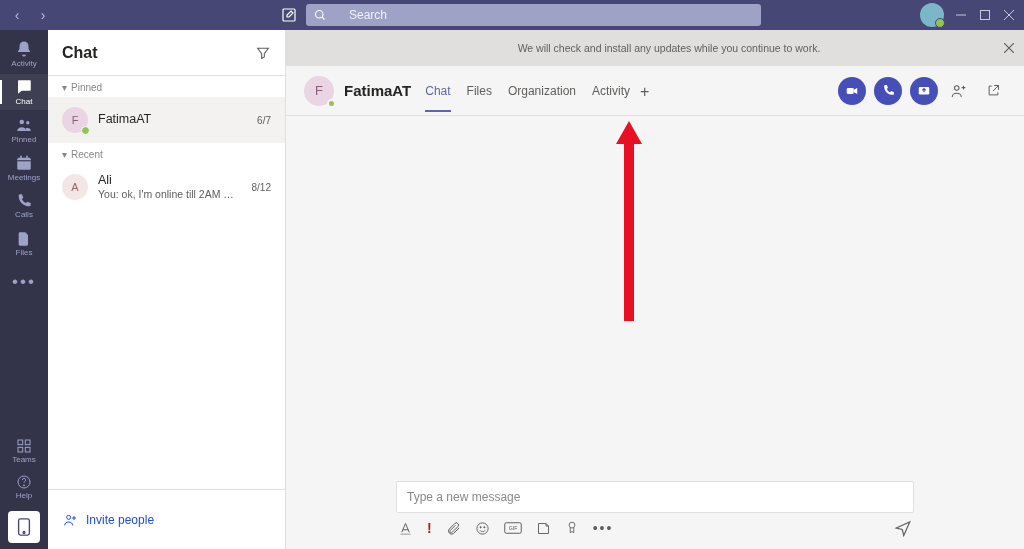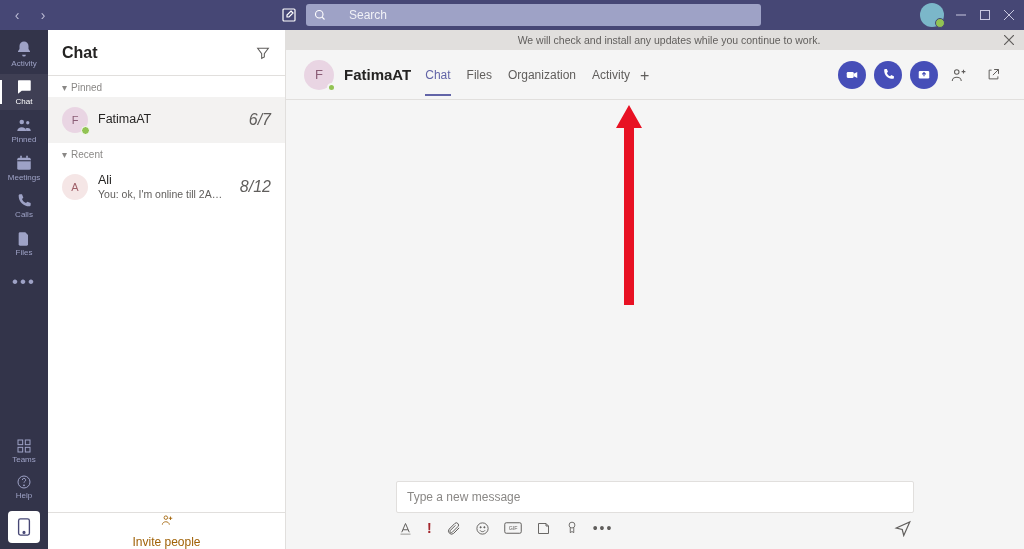--- a/index.html
+++ b/index.html
@@ -37,26 +37,26 @@
 .panel-sec { font-size: 10px; color: #8a8886; padding: 6px 14px 4px; display: flex; align-items: center; gap: 4px; }
 .chat-row { height: 46px; display: flex; align-items: center; padding: 0 14px; gap: 10px; cursor: pointer; }
 .chat-row.active { background: #f3f2f1; }
 .avatar { width: 26px; height: 26px; border-radius: 50%; display: flex; align-items: center; justify-content: center; font-size: 11px; color: #8a5c75; position: relative; flex-shrink: 0; }
 .avatar.f { background: #e9d5e3; }
 .avatar.a { background: #f5e6e6; color: #a0616a; }
 .avatar .dot { position: absolute; bottom: -2px; right: -2px; width: 9px; height: 9px; border-radius: 50%; background: #92c353; border: 1.5px solid #fff; }
 .crow-body { flex: 1; min-width: 0; }
 .crow-name { font-size: 12.5px; color: #252423; line-height: 1.1; }
 .crow-prev { font-size: 10.5px; color: #605e5c; white-space: nowrap; overflow: hidden; text-overflow: ellipsis; }
-.crow-time { font-size: 16px; color: #605e5c; font-style: italic; }
-.panel-footer { margin-top: auto; height: 37px; display: flex; align-items: center; padding: 0 14px; color: #a16207; font-size: 12px; gap: 8px; border-top: 1px solid #e1dfdd; cursor: pointer; flex-direction: column; }
+.crow-time { font-size: 10px; color: #605e5c; }
+.panel-footer { margin-top: auto; height: 60px; display: flex; align-items: center; padding: 0 14px; color: #1d4ed8; font-size: 12px; gap: 8px; border-top: 1px solid #e1dfdd; cursor: pointer; }
 
 
 .content { flex: 1; background: #f5f5f5; display: flex; flex-direction: column; position: relative; }
-.banner { height: 20px; background: #e1dfdd; font-size: 10.5px; color: #605e5c; display: flex; align-items: center; justify-content: center; position: relative; padding-left: 28px; }
+.banner { height: 36px; background: #e1dfdd; font-size: 10.5px; color: #605e5c; display: flex; align-items: center; justify-content: center; position: relative; padding-left: 28px; }
 .banner-close { position: absolute; right: 10px; cursor: pointer; color: #605e5c; }
 .chat-header { height: 50px; background: #f5f5f5; border-bottom: 1px solid #e1dfdd; display: flex; align-items: center; padding: 0 18px; gap: 10px; }
 .ch-avatar { width: 30px; height: 30px; border-radius: 50%; background: #e9d5e3; display: flex; align-items: center; justify-content: center; font-size: 13px; color: #8a5c75; position: relative; }
 .ch-avatar .dot { position: absolute; bottom: -2px; right: -2px; width: 9px; height: 9px; border-radius: 50%; background: #92c353; border: 2px solid #f5f5f5; }
 .ch-name { font-weight: 700; font-size: 15px; color: #252423; }
 .ch-tabs { display: flex; gap: 16px; margin-left: 4px; }
 .ch-tab { font-size: 12px; color: #605e5c; cursor: pointer; padding: 14px 0 12px; border-bottom: 2px solid transparent; }
 .ch-tab.active { color: #6264a7; border-bottom-color: #6264a7; }
 .ch-add { color: #605e5c; cursor: pointer; font-size: 16px; padding-top: 2px; }
 .ch-actions { margin-left: auto; display: flex; align-items: center; gap: 8px; }

